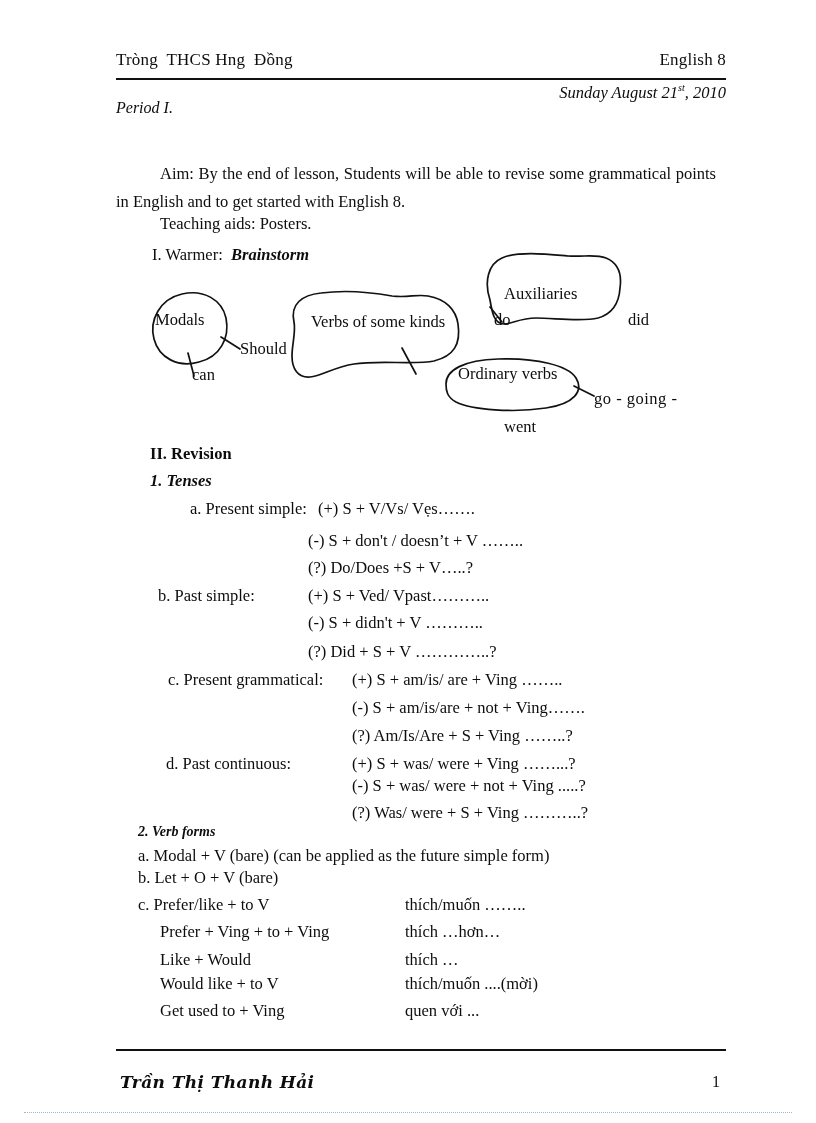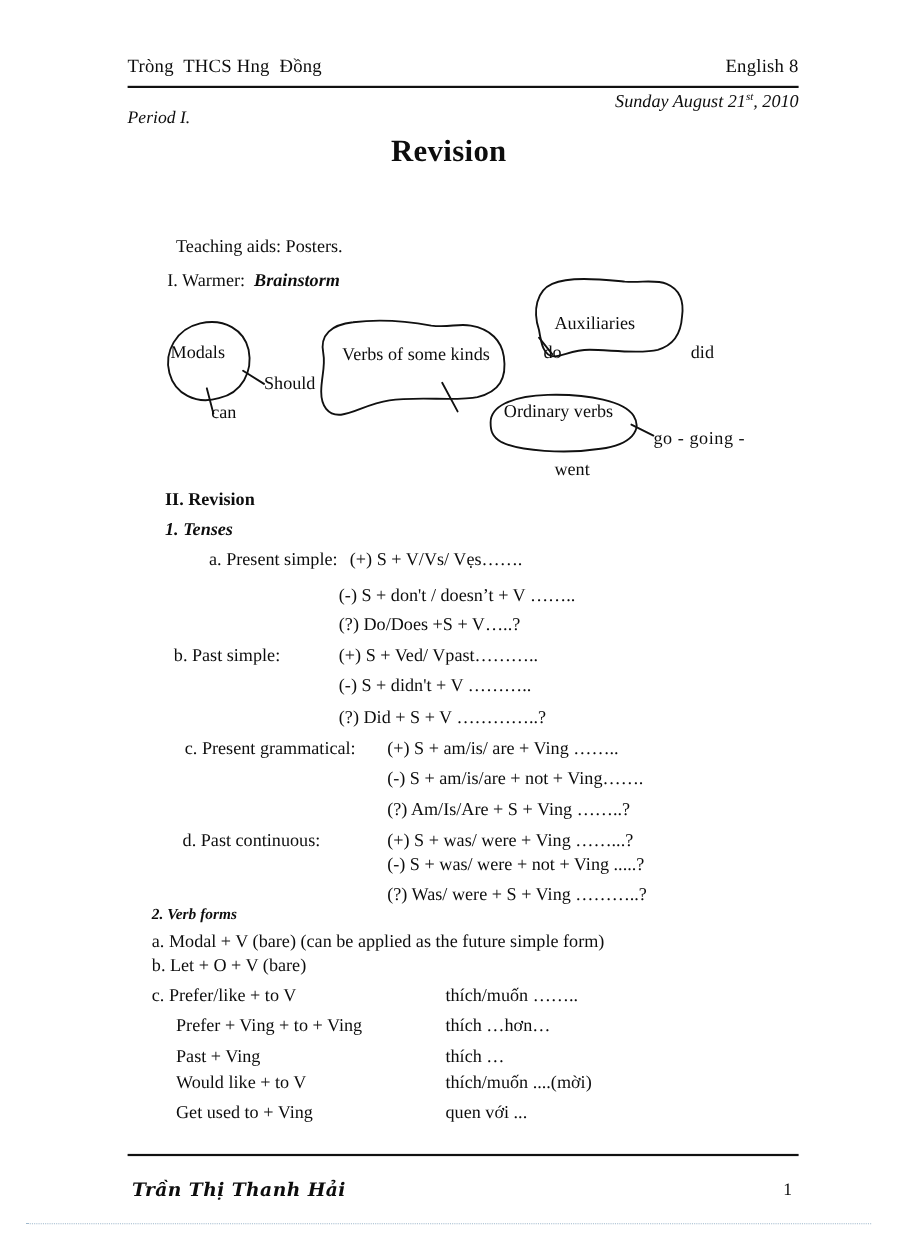--- a/index.html
+++ b/index.html
@@ -208,22 +208,22 @@
   <div class="header-row">
     <span class="school-name">Tròng  THCS Hng  Đồng</span>
     <span class="class-name">English 8</span>
   </div>
   <div class="rule rule-top"></div>
 
   <div class="date-line"><span>Sunday August 21</span><sup>st</sup><span>, 2010</span></div>
 
   <div class="period">Period I.</div>
 
-  <div class="doc-title">Revision</div>
-
+
+  <div class="aim">Aim: By the end of lesson, Students will be able to revise some grammatical points in English and to get started with English 8.</div>
   <div class="teaching-aids">Teaching aids: Posters.</div>
   <div class="warmer"><span>I. Warmer:</span>&nbsp;
       <span class="bi">Brainstorm</span></div>
 
   <div class="diagram">
     <svg width="620" height="195" viewBox="0 0 620 195">
       <g fill="none" stroke="#111" stroke-width="1.7" stroke-linecap="round" stroke-linejoin="round">
 
         <path d="M38 87 C33 68,44 47,66 42 C88 37,106 48,110 66 C114 86,104 105,83 110 C62 116,43 106,38 87 Z"></path>
 
@@ -303,21 +303,21 @@
 
   <div class="pref-row" style="top:895px; left:0;">
     <span class="pref-en" style="left:138px;">c. Prefer/like + to V</span>
     <span class="pref-vi">thích/muốn ……..</span>
   </div>
   <div class="pref-row" style="top:922px; left:0;">
     <span class="pref-en" style="left:160px;">Prefer + Ving + to + Ving</span>
     <span class="pref-vi">thích …hơn…</span>
   </div>
   <div class="pref-row" style="top:950px; left:0;">
-    <span class="pref-en" style="left:160px;">Past  + Ving</span>
+    <span class="pref-en" style="left:160px;">Like  + Would</span>
     <span class="pref-vi">thích …</span>
   </div>
   <div class="pref-row" style="top:974px; left:0;">
     <span class="pref-en" style="left:160px;">Would like + to V</span>
     <span class="pref-vi">thích/muốn ....(mời)</span>
   </div>
   <div class="pref-row" style="top:1001px; left:0;">
     <span class="pref-en" style="left:160px;">Get used to + Ving</span>
     <span class="pref-vi">quen với ...</span>
   </div>

